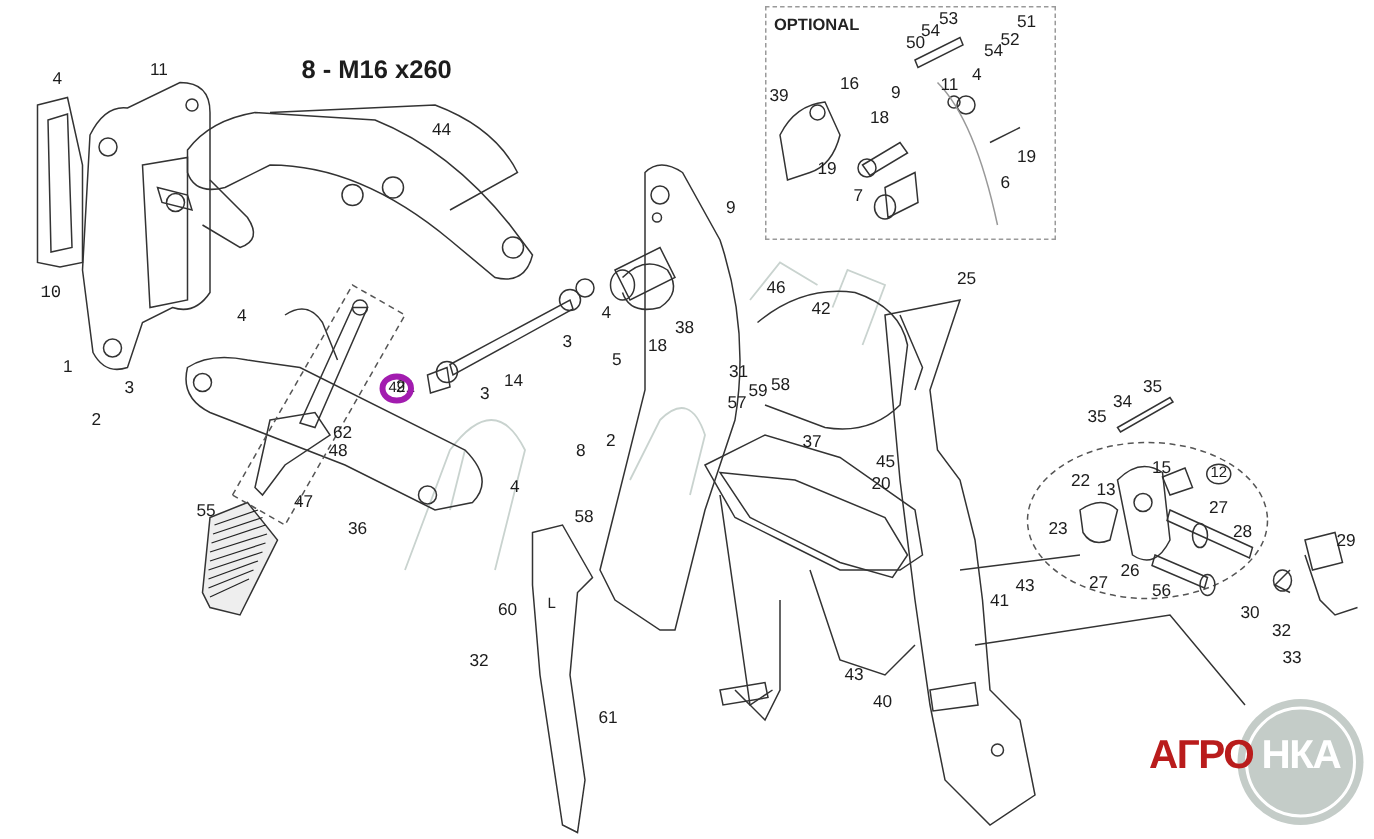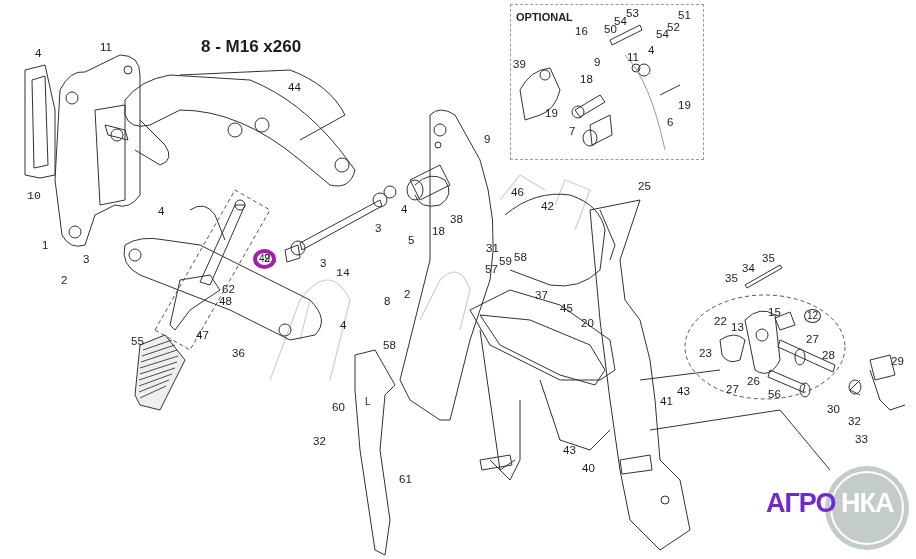--- a/index.html
+++ b/index.html
@@ -4,21 +4,21 @@
 <style>
   html, body { margin:0; padding:0; background:#ffffff; }
   body { width:916px; height:559px; position:relative; overflow:hidden;
          font-family:"Liberation Sans", sans-serif; }
   #canvas { position:absolute; left:0; top:0; width:916px; height:559px; }
   .lbl { position:absolute; font-size:11.5px; color:#1c1c1c; line-height:1; white-space:nowrap; }
   .lbl.bold { font-weight:bold; font-size:17px; }
   .optional-box { position:absolute; left:510px; top:4px; width:192px; height:154px;
                   border:1.5px dashed #9a9a9a; }
   .opt-title { position:absolute; left:516px; top:11px; font-weight:bold; font-size:11px; color:#222; }
-  .wm-text { position:absolute; font-weight:bold; font-size:27px; color:#6d28d9; letter-spacing:-1px; }
+  .wm-text { position:absolute; font-weight:bold; font-size:27px; color:#b91c1c; letter-spacing:-1px; }
   .wm-circle { position:absolute; left:825px; top:466px; width:84px; height:84px;
                border-radius:50%; background:#c4ccc8; }
   .wm-inner { position:absolute; left:830px; top:471px; width:74px; height:74px; border-radius:50%;
               border:2px solid #fff; box-sizing:border-box; }
   .n-watermark { position:absolute; font-size:120px; color:#e6ebe8; font-family:"Liberation Sans",sans-serif; }
 </style>
 </head>
 <body>
 
 <svg id="canvas" viewBox="0 0 916 559" xmlns="http://www.w3.org/2000/svg">
@@ -203,41 +203,41 @@
 <div class="lbl" style="left:61px;top:275px;">2</div>
 <div class="lbl" style="left:230px;top:253px;margin-left:34px;">21</div>
 <div class="lbl" style="left:253px;top:249px;border:4px solid #a21caf;border-radius:50%;padding:1px 2px;font-size:10px;">49</div>
 <div class="lbl" style="left:222px;top:284px;">62</div>
 <div class="lbl" style="left:219px;top:296px;">48</div>
 <div class="lbl" style="left:196px;top:330px;">47</div>
 <div class="lbl" style="left:131px;top:336px;">55</div>
 <div class="lbl" style="left:232px;top:348px;">36</div>
 <div class="lbl" style="left:375px;top:223px;">3</div>
 <div class="lbl" style="left:401px;top:204px;">4</div>
-<div class="lbl" style="left:336px;top:267px;font-family:Liberation Mono, monospace;">14</div>
+<div class="lbl" style="left:336px;top:249px;">14</div>
 <div class="lbl" style="left:320px;top:258px;">3</div>
 <div class="lbl" style="left:484px;top:134px;">9</div>
 <div class="lbl" style="left:450px;top:214px;">38</div>
 <div class="lbl" style="left:408px;top:235px;">5</div>
 <div class="lbl" style="left:432px;top:226px;">18</div>
 <div class="lbl" style="left:404px;top:289px;">2</div>
 <div class="lbl" style="left:384px;top:296px;">8</div>
 <div class="lbl" style="left:340px;top:320px;">4</div>
 <div class="lbl" style="left:383px;top:340px;">58</div>
 <div class="lbl" style="left:332px;top:402px;">60</div>
 <div class="lbl" style="left:313px;top:436px;">32</div>
 <div class="lbl" style="left:399px;top:474px;">61</div>
 <div class="lbl" style="left:511px;top:187px;">46</div>
 <div class="lbl" style="left:541px;top:201px;">42</div>
 <div class="lbl" style="left:486px;top:243px;">31</div>
 <div class="lbl" style="left:485px;top:264px;text-align:center;">57</div>
 <div class="lbl" style="left:499px;top:256px;">59</div>
 <div class="lbl" style="left:514px;top:252px;">58</div>
 <div class="lbl" style="left:535px;top:290px;">37</div>
-<div class="lbl" style="left:560px;top:303px;text-align:center;">45</div>
+<div class="lbl" style="left:584px;top:303px;text-align:center;">45</div>
 <div class="lbl" style="left:581px;top:318px;">20</div>
 <div class="lbl" style="left:638px;top:181px;">25</div>
 <div class="lbl" style="left:660px;top:396px;">41</div>
 <div class="lbl" style="left:677px;top:386px;">43</div>
 <div class="lbl" style="left:563px;top:445px;">43</div>
 <div class="lbl" style="left:582px;top:463px;">40</div>
 <div class="lbl" style="left:762px;top:253px;">35</div>
 <div class="lbl" style="left:742px;top:263px;">34</div>
 <div class="lbl" style="left:725px;top:273px;">35</div>
 <div class="lbl" style="left:768px;top:307px;">15</div>
@@ -247,21 +247,21 @@
 <div class="lbl" style="left:699px;top:348px;">23</div>
 <div class="lbl" style="left:806px;top:334px;">27</div>
 <div class="lbl" style="left:822px;top:350px;">28</div>
 <div class="lbl" style="left:726px;top:384px;">27</div>
 <div class="lbl" style="left:747px;top:376px;">26</div>
 <div class="lbl" style="left:768px;top:389px;">56</div>
 <div class="lbl" style="left:891px;top:356px;">29</div>
 <div class="lbl" style="left:827px;top:404px;">30</div>
 <div class="lbl" style="left:848px;top:416px;">32</div>
 <div class="lbl" style="left:855px;top:434px;">33</div>
-<div class="lbl" style="left:560px;top:26px;margin-left:15px;">16</div>
+<div class="lbl" style="left:560px;top:51px;">16</div>
 <div class="lbl" style="left:604px;top:24px;">50</div>
 <div class="lbl" style="left:614px;top:16px;">54</div>
 <div class="lbl" style="left:626px;top:8px;">53</div>
 <div class="lbl" style="left:678px;top:10px;">51</div>
 <div class="lbl" style="left:667px;top:22px;">52</div>
 <div class="lbl" style="left:656px;top:29px;">54</div>
 <div class="lbl" style="left:513px;top:59px;">39</div>
 <div class="lbl" style="left:594px;top:57px;">9</div>
 <div class="lbl" style="left:580px;top:74px;">18</div>
 <div class="lbl" style="left:545px;top:108px;">19</div>

